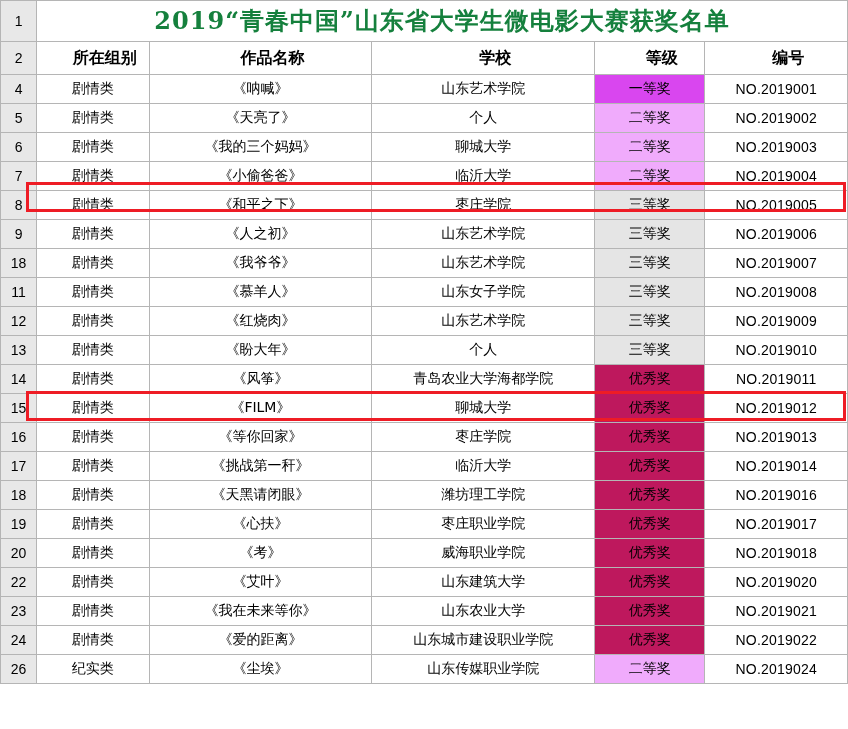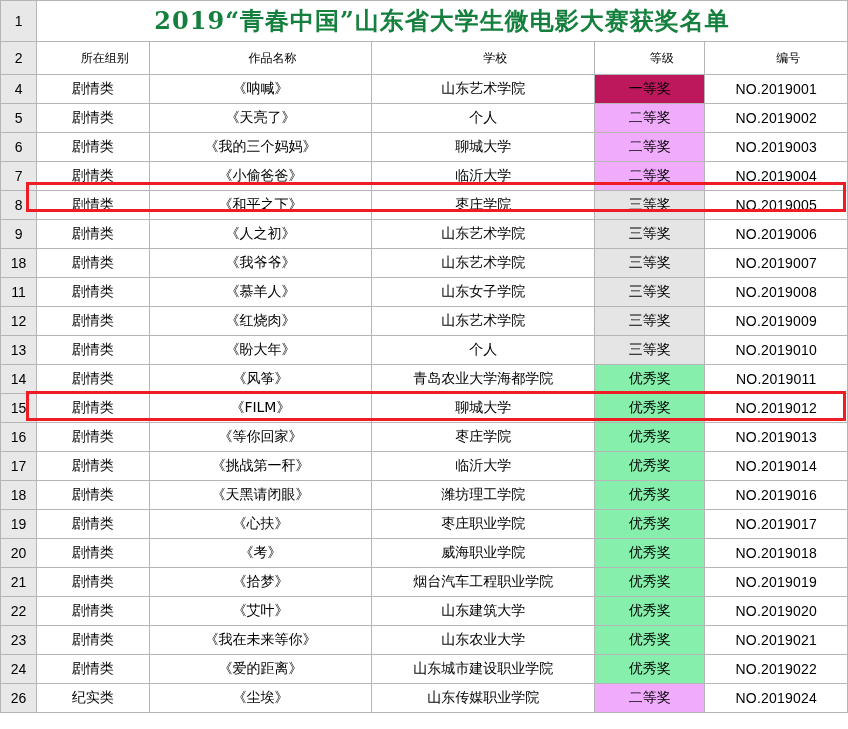--- a/index.html
+++ b/index.html
@@ -55,46 +55,46 @@
     font-size: 24px;
     font-weight: bold;
     letter-spacing: 1px;
     height: 40px;
     font-family: "DejaVu Serif", "Liberation Serif", serif;
     color: #15803d;
     background: #ffffff;
   }
   tr.title-row td.rownum { height: 40px; }
   tr.header-row td.hdr {
-    font-size: 12px;
-    font-weight: normal;
+    font-size: 16px;
+    font-weight: bold;
     height: 32px;
     font-family: "DejaVu Serif", "Liberation Serif", serif;
     padding-left: 24px;
   }
   tr.header-row td.rownum { height: 32px; }
 
   td.cell-group, td.cell-title, td.cell-school {
     font-size: 14.5px;
     font-family: "DejaVu Sans", "Liberation Sans", sans-serif;
   }
   td.cell-code {
     font-size: 14px;
     font-family: "Liberation Sans", sans-serif;
     letter-spacing: 0.2px;
   }
   td.cell-level {
     font-size: 14.5px;
     font-weight: normal;
   }
   
-  .lvl-first  { background: #be185d; color: #ffffff; font-weight: bold; }
+  .lvl-first  { background: #d946ef; color: #ffffff; font-weight: bold; }
   .lvl-second { background: #f0abfc; color: #ffffff; font-weight: bold; }
   .lvl-third  { background: #e5e5e5; color: #000000; font-weight: bold; }
-  .lvl-excellent { background: #86efac; color: #ff0000; }
+  .lvl-excellent { background: #be185d; color: #ff0000; }
 
   
   .hl-box {
     position: absolute;
     border: 3px solid #ee1c25;
     box-sizing: border-box;
     pointer-events: none;
     z-index: 5;
   }
 </style>
@@ -274,28 +274,20 @@
 
       <tr>
         <td class="rownum">20</td>
         <td class="cell-group">剧情类</td>
         <td class="cell-title">《考》</td>
         <td class="cell-school">威海职业学院</td>
         <td class="cell-level lvl-excellent">优秀奖</td>
         <td class="cell-code">NO.2019018</td>
       </tr>
 
-      <tr>
-        <td class="rownum">21</td>
-        <td class="cell-group">剧情类</td>
-        <td class="cell-title">《拾梦》</td>
-        <td class="cell-school">烟台汽车工程职业学院</td>
-        <td class="cell-level lvl-excellent">优秀奖</td>
-        <td class="cell-code">NO.2019019</td>
-      </tr>
 
       <tr>
         <td class="rownum">22</td>
         <td class="cell-group">剧情类</td>
         <td class="cell-title">《艾叶》</td>
         <td class="cell-school">山东建筑大学</td>
         <td class="cell-level lvl-excellent">优秀奖</td>
         <td class="cell-code">NO.2019020</td>
       </tr>
 

